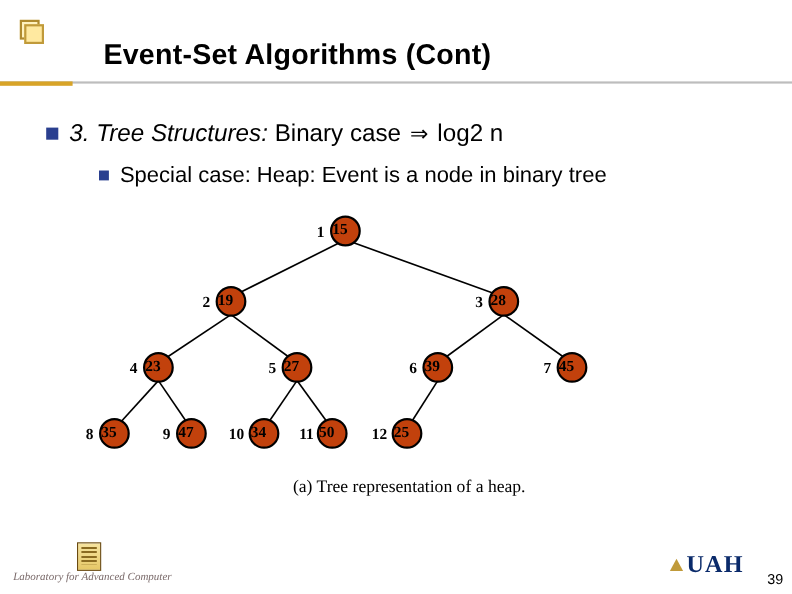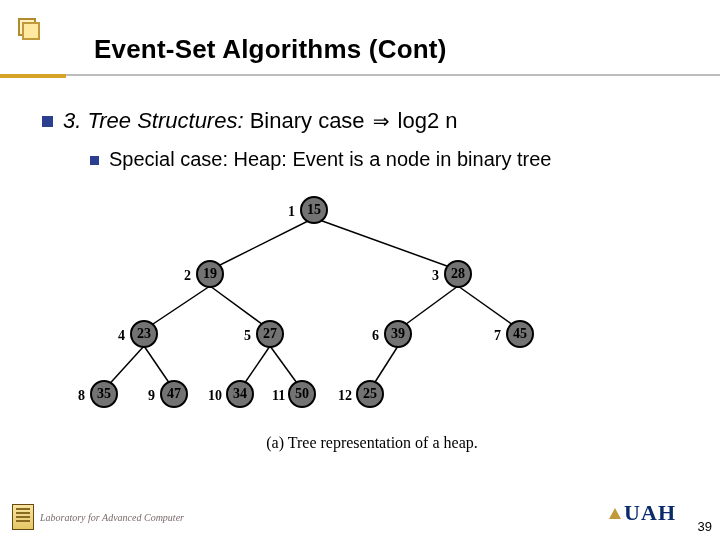--- a/index.html
+++ b/index.html
@@ -108,25 +108,25 @@
     top: 0; left: 0;
     width: 560px;
     height: 230px;
   }
   .node {
     position: absolute;
     width: 28px;
     height: 28px;
     border: 2px solid #000;
     border-radius: 50%;
-    background: #737373;
+    background: #c2410c;
     font-size: 14px;
     font-weight: bold;
     line-height: 24px;
-    text-align: center;
+    text-align: left;
     font-family: "Times New Roman", serif;
   }
   .idx {
     position: absolute;
     font-size: 14px;
     font-weight: bold;
     font-family: "Times New Roman", serif;
   }
   .caption {
     position: absolute;
@@ -136,20 +136,21 @@
     font-family: "Times New Roman", serif;
     font-size: 16px;
     padding-left: 24px;
   }
   .footer-left {
     position: absolute;
     bottom: 10px;
     left: 12px;
     display: flex;
     align-items: center;
+    flex-direction: column;
   }
   .lab-icon {
     width: 22px;
     height: 26px;
     border: 1px solid #6a4a10;
     background: linear-gradient(#f6e4a0,#e6c766);
     position: relative;
     margin-right: 6px;
   }
   .lab-icon::before {

